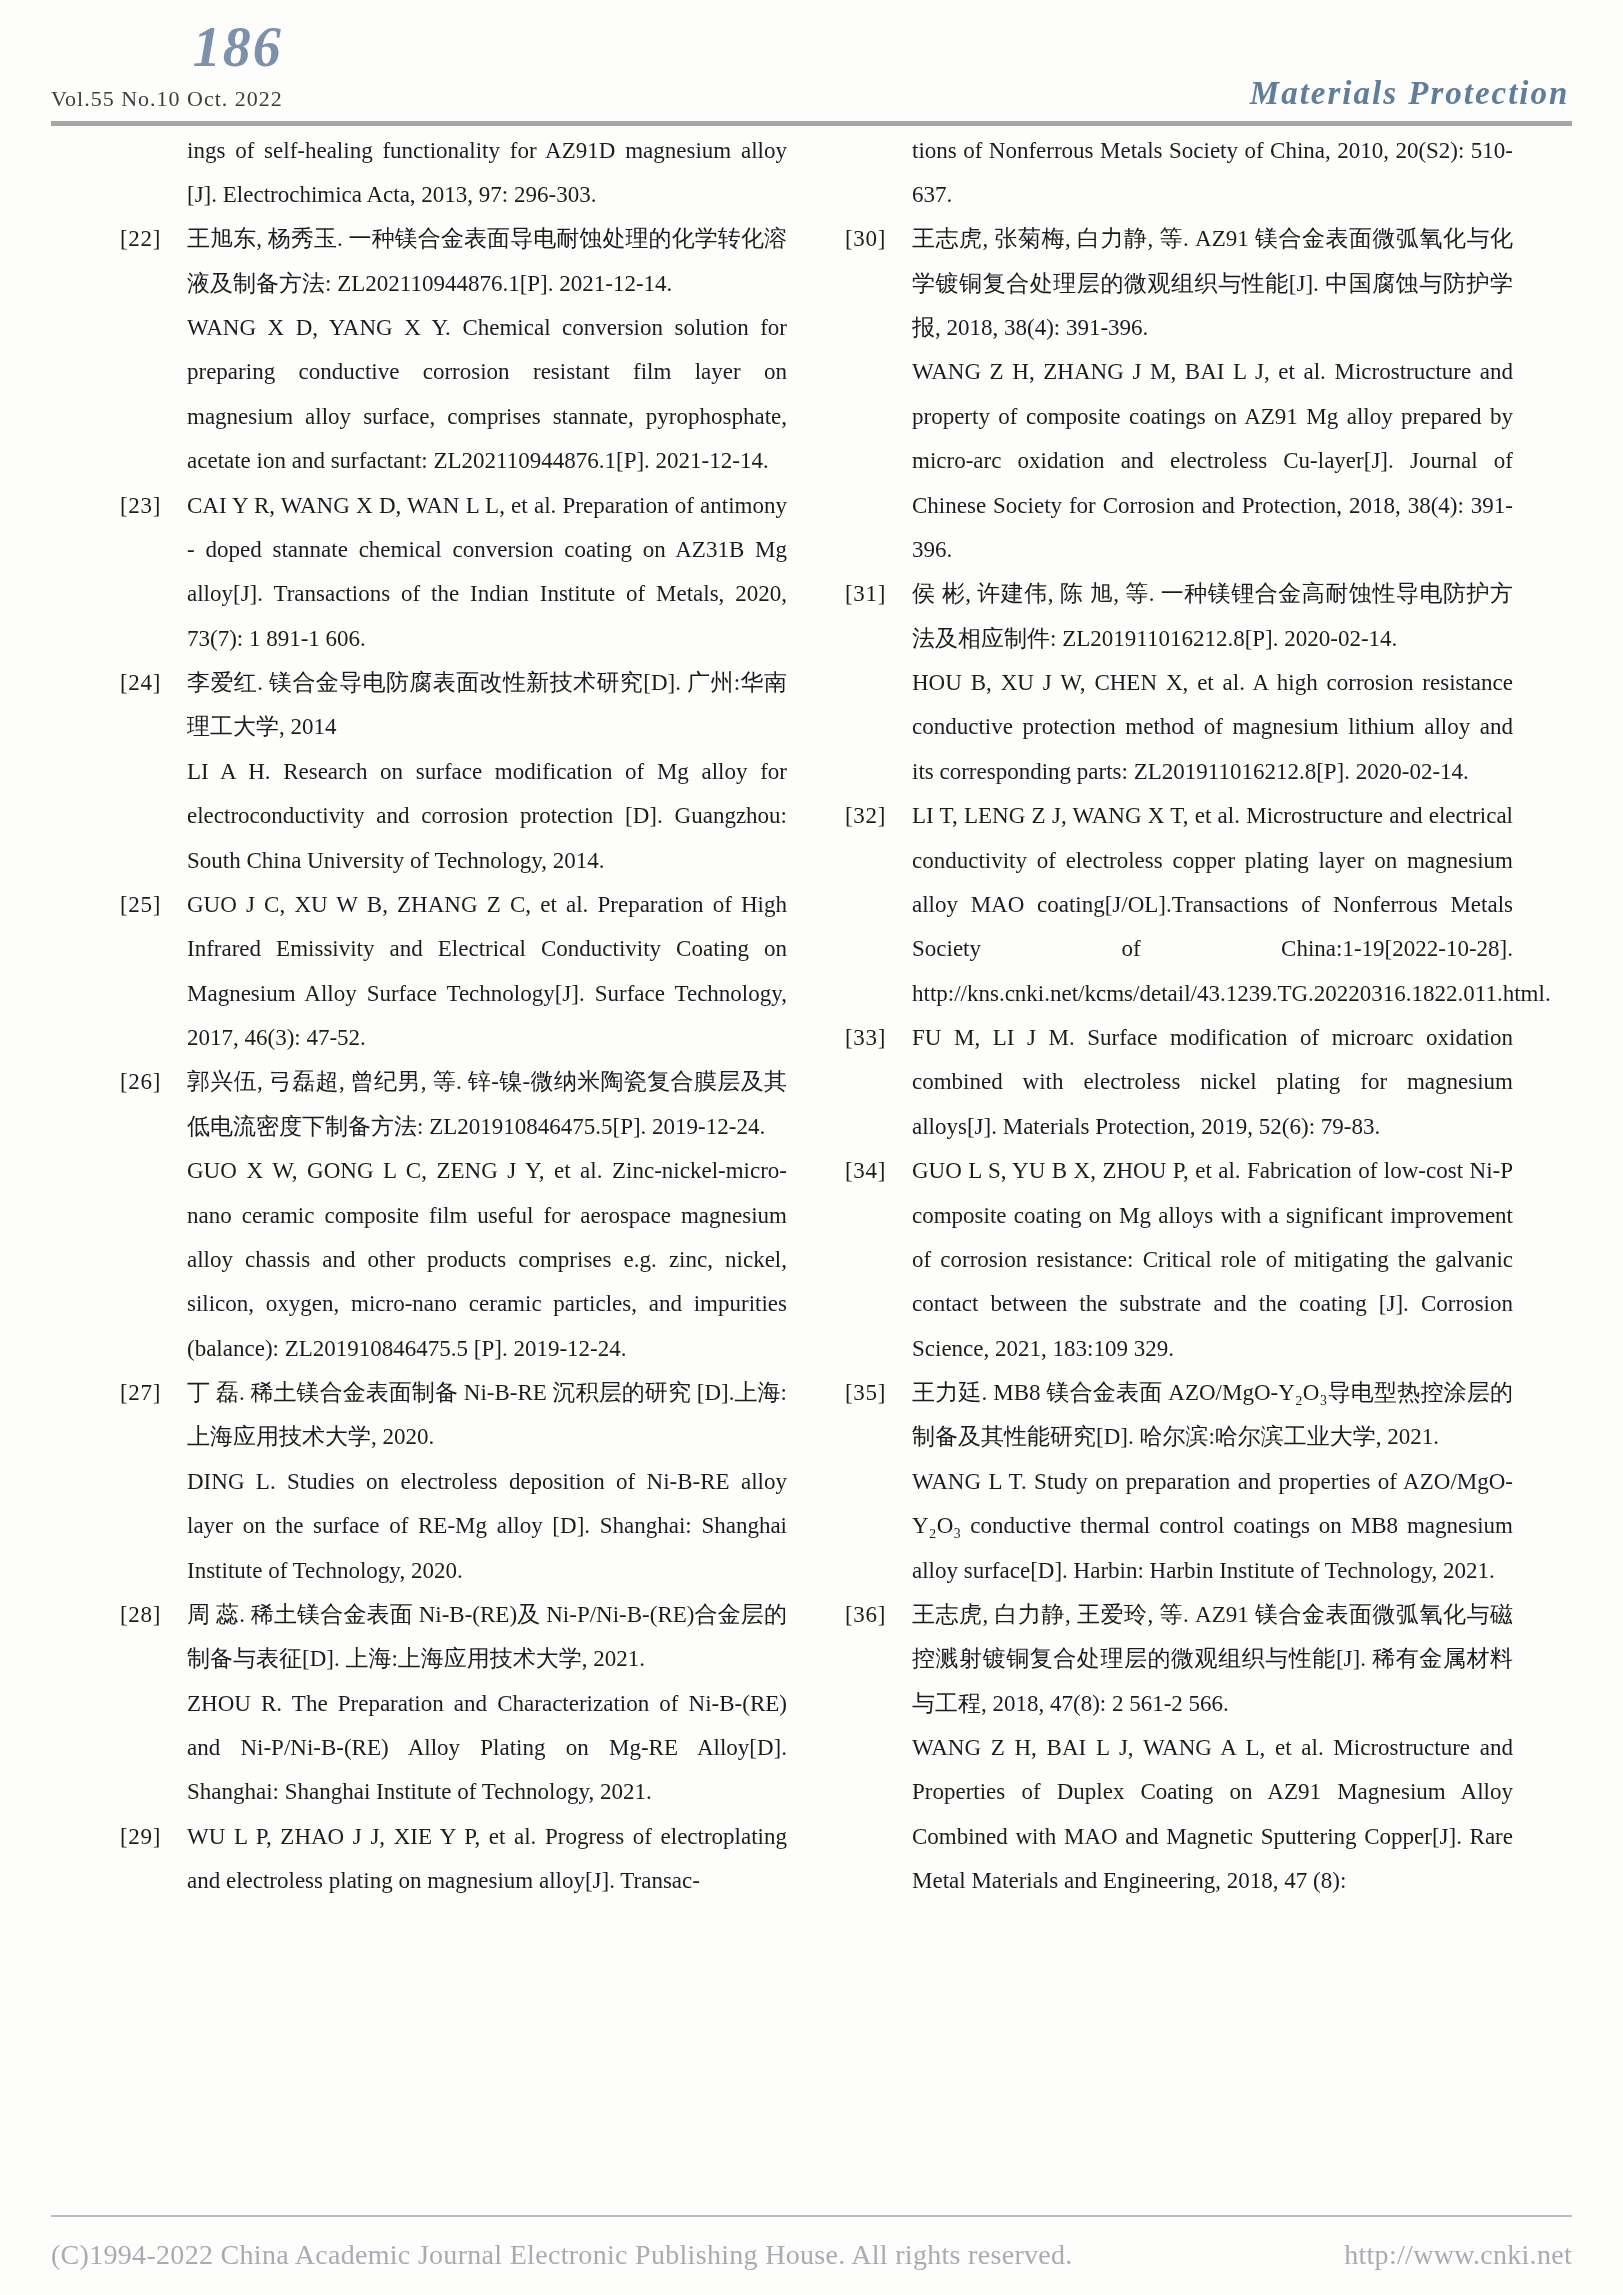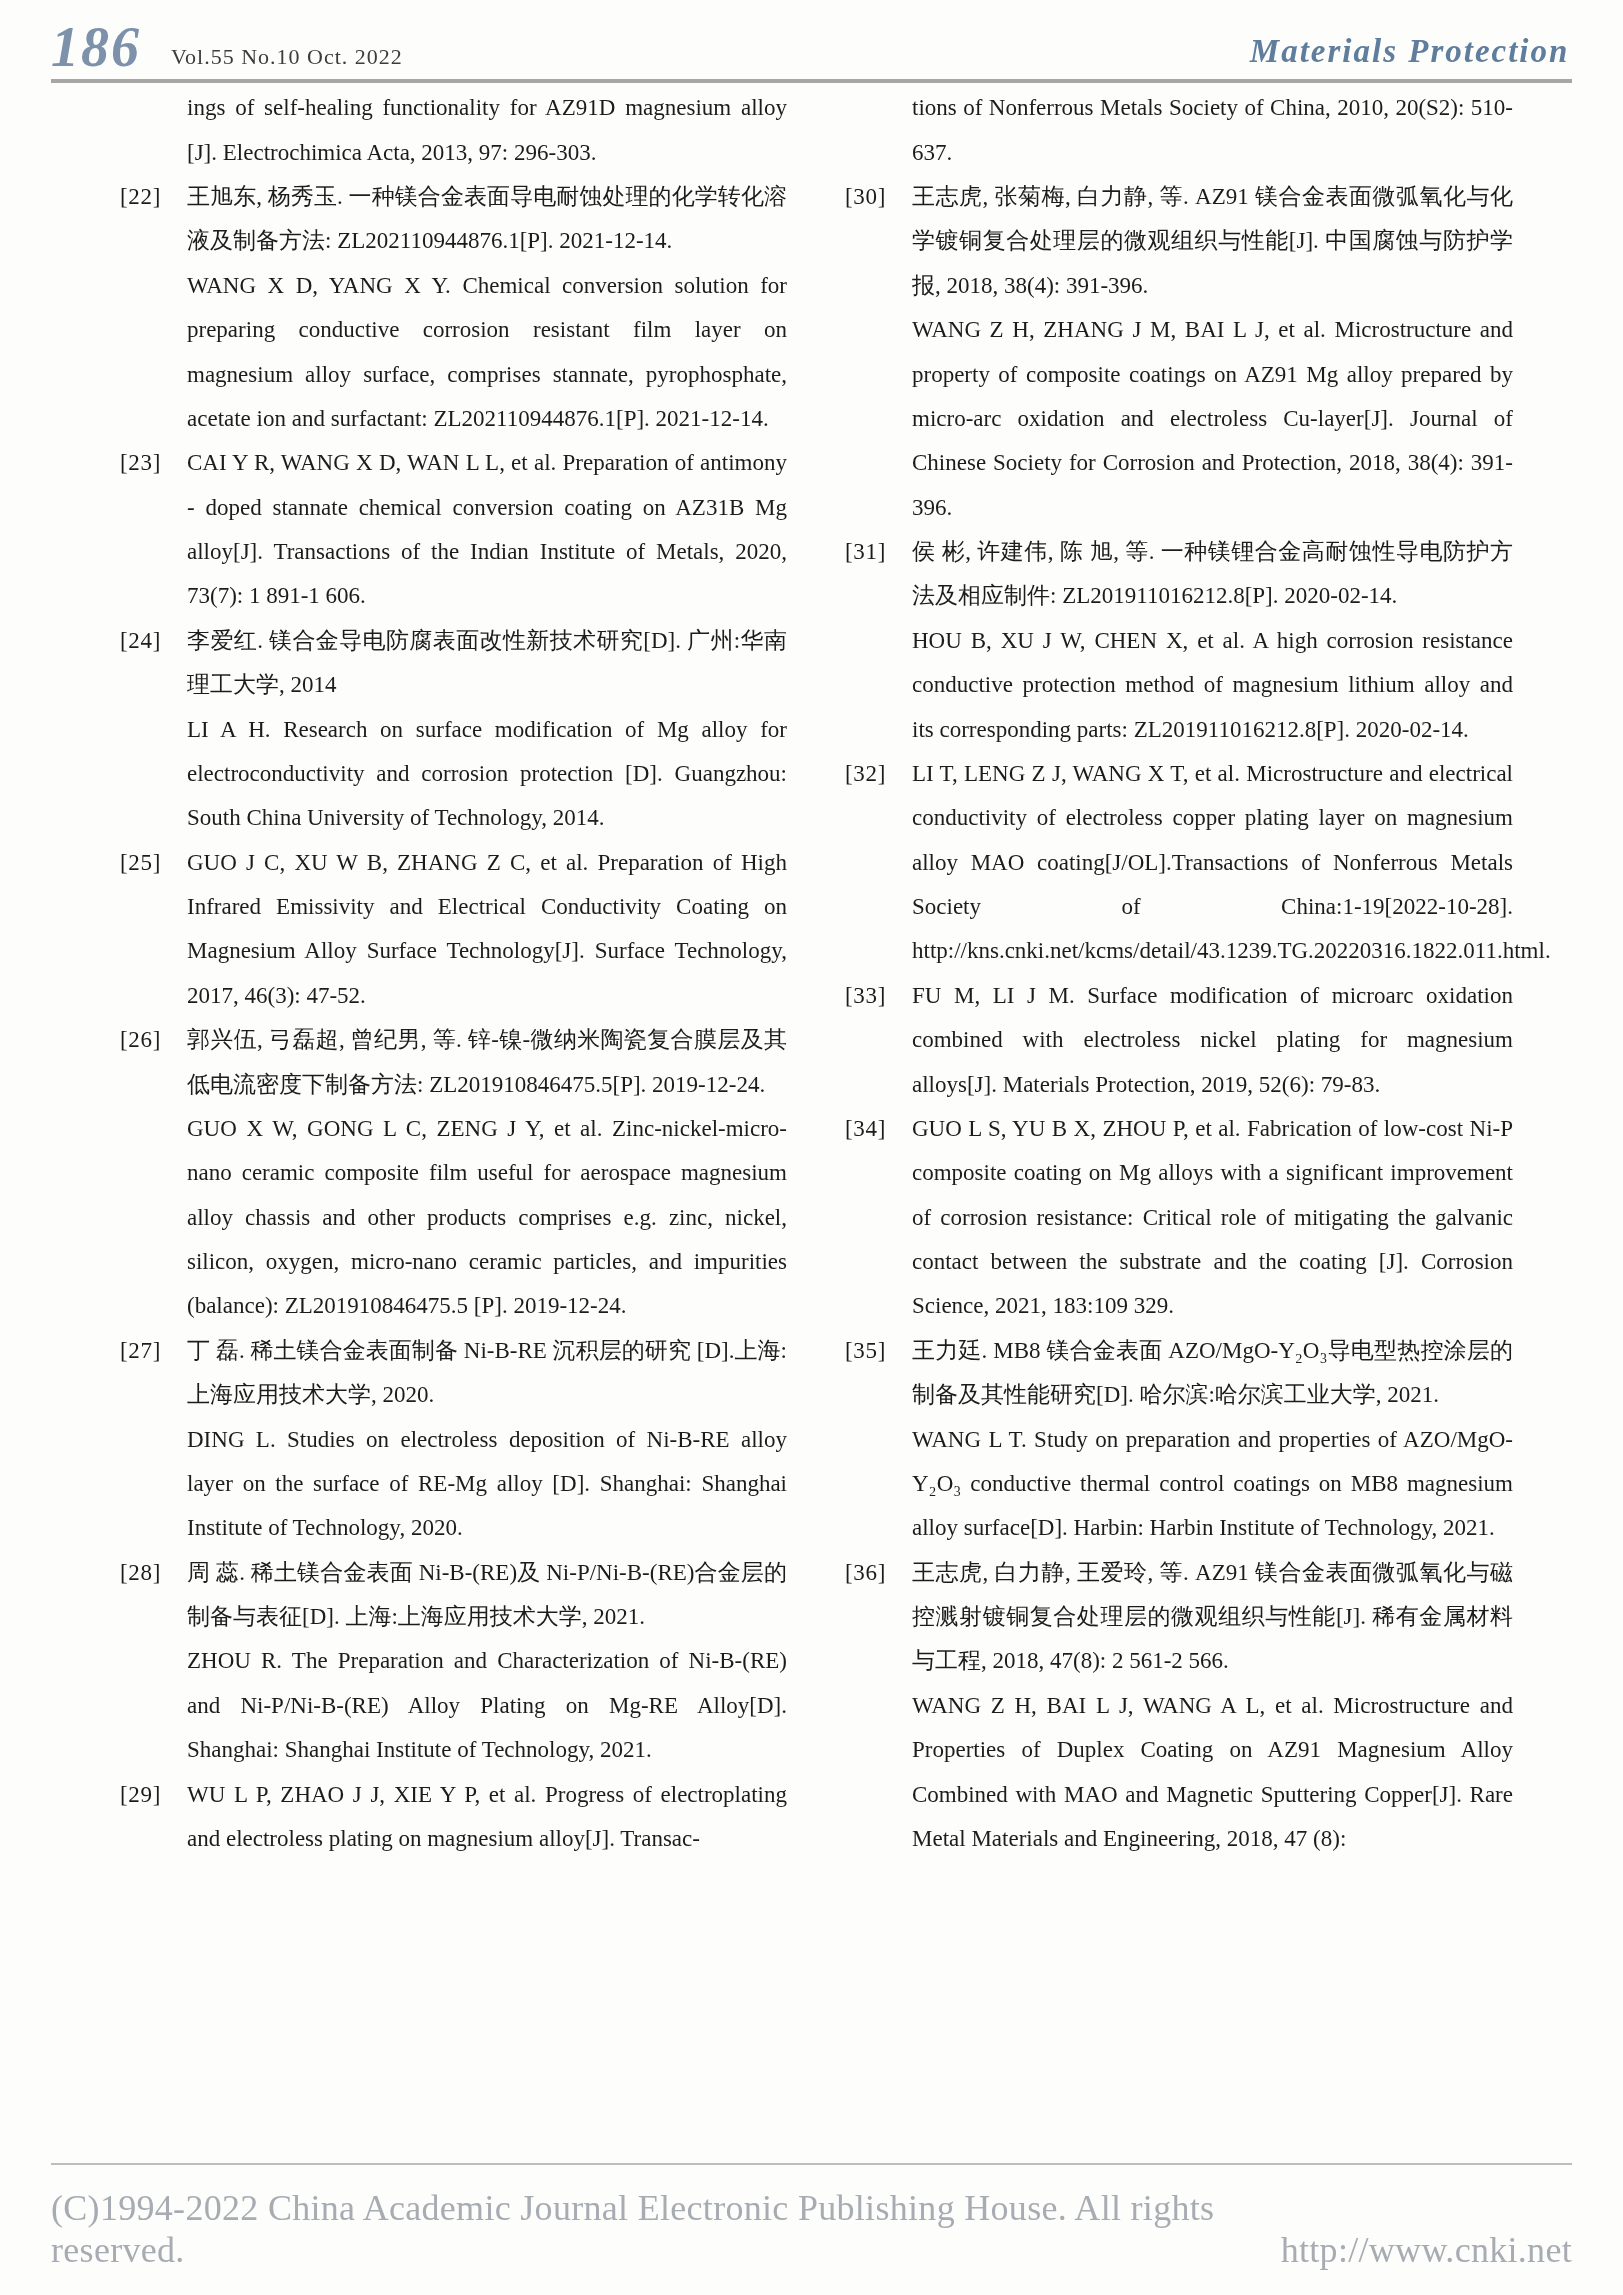--- a/index.html
+++ b/index.html
@@ -16,21 +16,21 @@
     position: relative;
     padding: 25px 51px 0 51px;
   }
   
   .page-header {
     display: flex;
     justify-content: space-between;
     align-items: flex-end;
     padding: 0 2.6px 5.2px 0;
   }
-  .header-left { display: flex; align-items: flex-end; gap: 30px; }
+  .header-left { display: flex; align-items: flex-end; gap: 15px; flex-direction: column; }
   .page-number {
     font-size: 56px;
     font-weight: bold;
     font-style: italic;
     color: #7d92aa;
     line-height: 0.82;
     letter-spacing: 2px;
   }
   .issue-info {
     font-size: 22px;
@@ -86,21 +86,21 @@
   }
   .footer-rule {
     height: 2.6px;
     background: #babdc1;
     margin-bottom: 22px;
   }
   .footer-text {
     display: flex;
     justify-content: space-between;
     align-items: flex-end;
-    font-size: 36px;
+    font-size: 28px;
     color: #a7abb2;
     letter-spacing: 0.3px;
   }
 </style>
 </head>
 <body>
 
 <div class="page">
 
   <header class="page-header">

